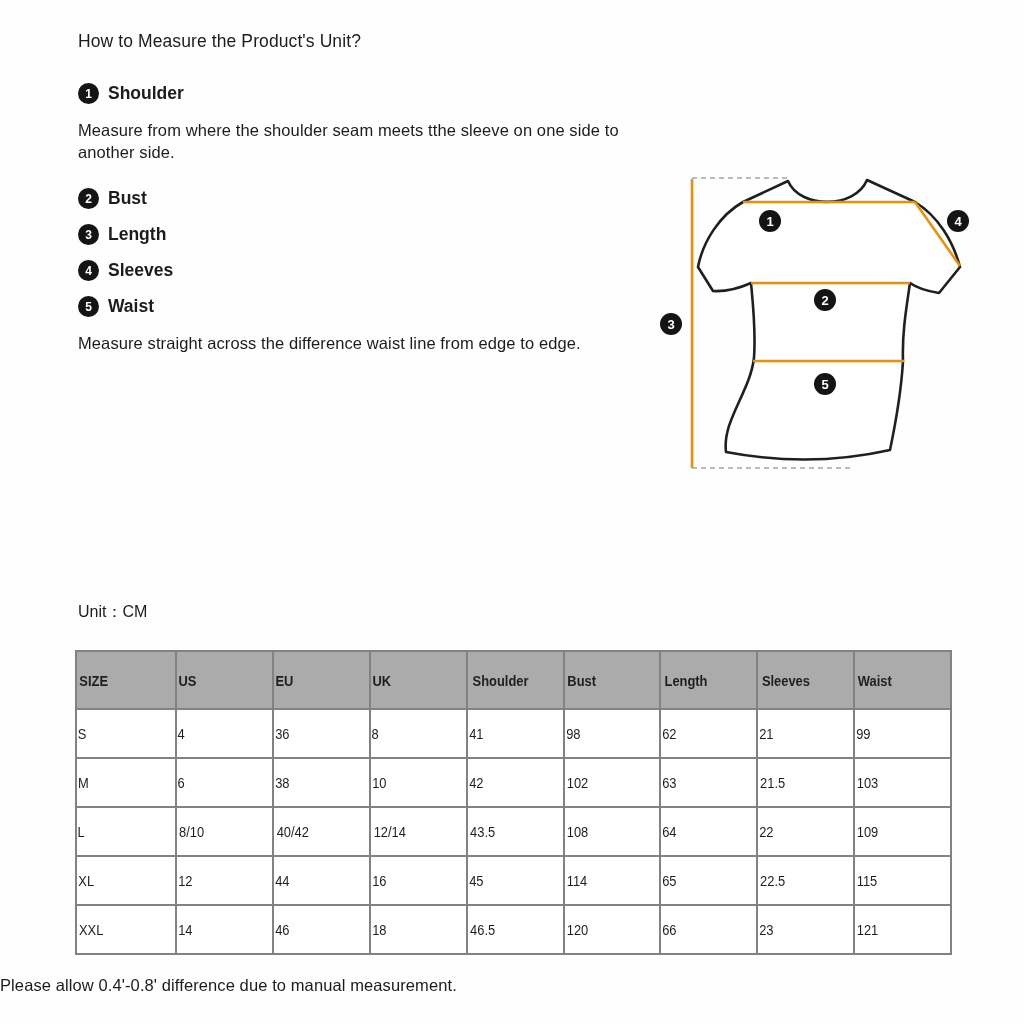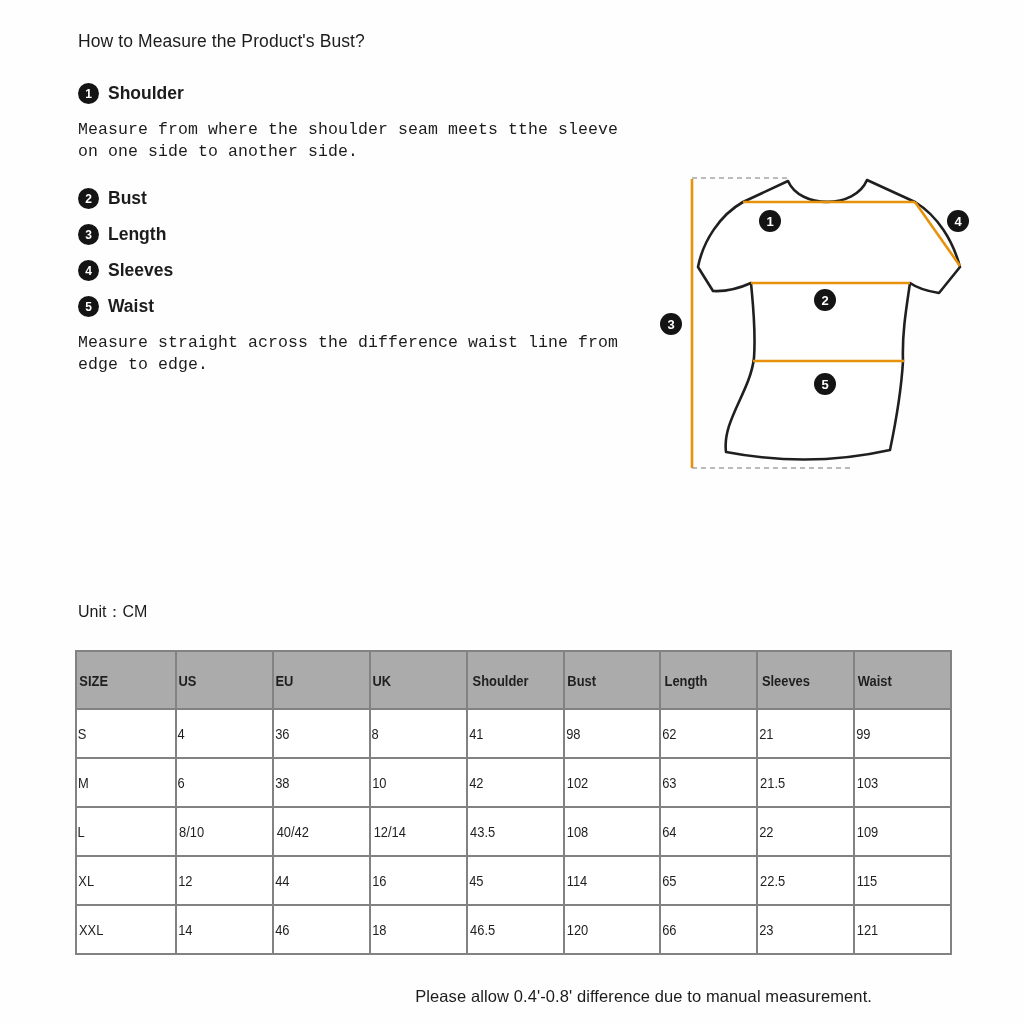--- a/index.html
+++ b/index.html
@@ -18,21 +18,21 @@
   .page-title { font-size: 17.5px; font-weight: 500; letter-spacing: 0.1px; margin-bottom: 31px; }
   .instr-heading { display: flex; align-items: center; gap: 9px; margin-bottom: 15px; }
   .num-badge {
     width: 21px; height: 21px; border-radius: 50%;
     background: #141414; color: #ffffff;
     font-size: 12px; font-weight: 700;
     display: flex; align-items: center; justify-content: center;
     flex: 0 0 auto;
   }
   .instr-label { font-size: 17.5px; font-weight: 600; }
-  .instr-desc { font-size: 16.5px; line-height: 22px; margin-bottom: 25px; letter-spacing: 0.1px; font-family: Liberation Mono, monospace; }
+  .instr-desc { font-size: 16.5px; line-height: 22px; margin-bottom: 25px; letter-spacing: 0.1px; }
 
   .unit-label { position: absolute; left: 78px; top: 602px; font-size: 16px; font-weight: 500; }
 
   
   .diagram { position: absolute; left: 648px; top: 158px; width: 378px; height: 334px; }
 
   
   table.size-table {
     position: absolute; left: 75px; top: 650px; width: 877px;
     border-collapse: collapse; table-layout: fixed;
@@ -42,30 +42,30 @@
     text-align: left; vertical-align: middle;
     font-size: 15px; color: #1f1f1f;
     background: #ffffff;
   }
   .size-table th { background: #ababab; height: 58px; font-weight: 600; }
   .size-table td { height: 49px; font-weight: 500; }
   .cell-txt { display: inline-block; transform: scaleX(0.86); white-space: nowrap; }
 
   .footer-note {
     position: absolute; left: 0; top: 976px; width: 872px;
-    text-align: right; font-size: 16.5px; letter-spacing: 0.1px; margin-top: 11px;
+    text-align: left; font-size: 16.5px; letter-spacing: 0.1px;
   }
 </style>
 </head>
 <body>
 
 <div class="page">
 
   <div class="content">
-    <div class="page-title">How to Measure the Product's Bust?</div>
+    <div class="page-title">How to Measure the Product's Unit?</div>
 
     <div>
       <div class="instr-heading">
         <span class="num-badge">1</span>
         <span class="instr-label">Shoulder</span>
       </div>
       <div class="instr-desc">Measure from where the shoulder seam meets tthe sleeve on one side to another side.</div>
     </div>
 
     <div>

